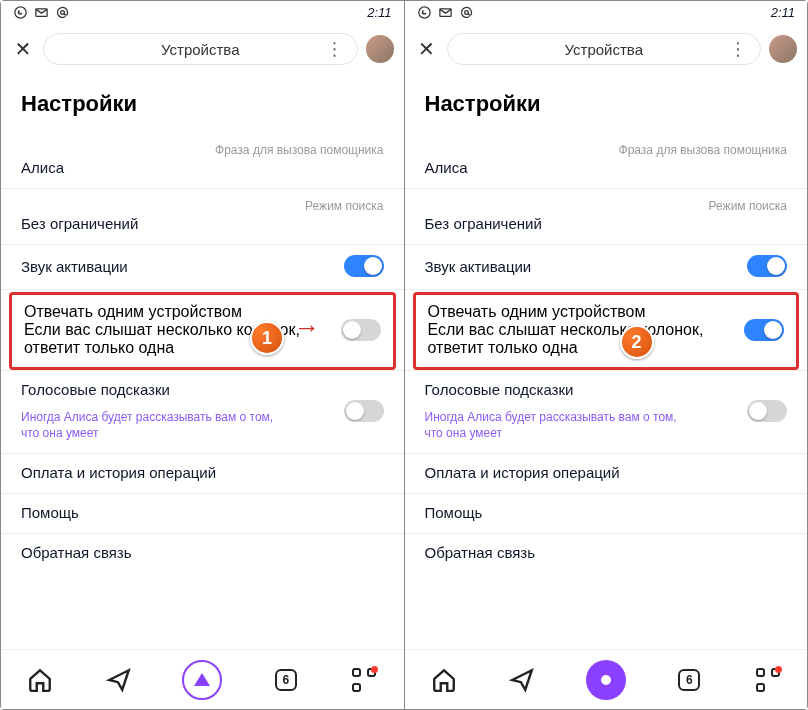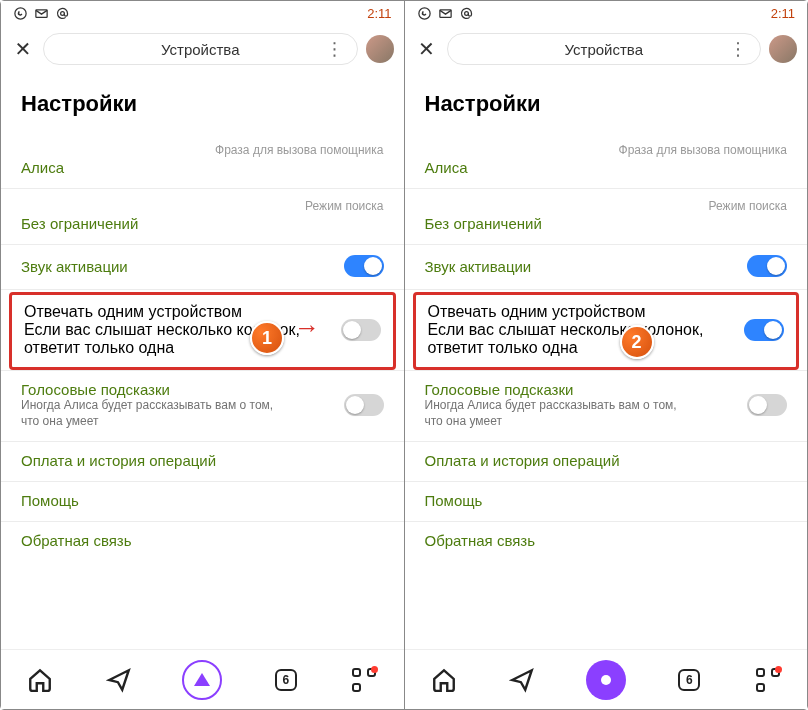--- a/index.html
+++ b/index.html
@@ -1,34 +1,34 @@
 <!DOCTYPE html>
 <html><head>
 <meta charset="utf-8">
 <style>
 * { margin:0; padding:0; box-sizing:border-box; font-family:-apple-system,BlinkMacSystemFont,"Segoe UI",Arial,sans-serif; }
 body { background:#fff; width:808px; height:710px; overflow:hidden; }
 .container { display:flex; width:808px; height:710px; border:1px solid #888; border-radius:4px; position:relative; }
 .phone { width:404px; height:100%; background:#fff; position:relative; display:flex; flex-direction:column; }
 .divider-v { width:1px; background:#888; height:100%; }
-.status-bar { display:flex; justify-content:space-between; align-items:center; padding:4px 12px; font-size:13px; color:#c2410c; height:24px; }
+.status-bar { display:flex; justify-content:space-between; align-items:flex-start; padding:4px 12px; font-size:13px; color:#0f172a; height:24px;font-style:italic; }
 .status-left { display:flex; gap:6px; }
 .status-icon svg { width:15px; height:15px; display:block; }
 .nav-bar { display:flex; align-items:center; padding:6px 10px; gap:8px; height:48px; }
 .close-x { font-size:20px; color:#333; width:24px; text-align:center; cursor:pointer; }
 .pill { flex:1; display:flex; align-items:center; justify-content:center; background:#fff; border:1px solid #e4e4e4; border-radius:22px; height:32px; font-size:15px; color:#333; position:relative; }
 .pill-dots { position:absolute; right:14px; color:#666; font-size:18px; letter-spacing:-1px; }
 .avatar { width:28px; height:28px; border-radius:50%; background:linear-gradient(135deg,#c98,#876); }
 .content { flex:1; overflow:hidden; padding:4px 0 0 0; }
 .heading { font-size:22px; font-weight:600; color:#000; padding:14px 20px 16px; }
 .row { padding:10px 20px 12px; border-bottom:1px solid #ececec; display:flex; align-items:center; justify-content:space-between; gap:14px; }
 .row .txt { flex:1; }
 .row .lbl-small { font-size:12px; color:#9a9a9a; margin-bottom:2px;text-align:right; }
-.row .lbl-main { font-size:15px; color:#4d7c0f; }
-.row .lbl-sub { font-size:12px; color:#737373; margin-top:0; line-height:1.3; max-width:260px; }
+.row .lbl-main { font-size:15px; color:#0f172a; }
+.row .lbl-sub { font-size:12px; color:#8b5cf6; margin-top:12px; line-height:1.3; max-width:260px; }
 .toggle { width:40px; height:22px; border-radius:12px; background:#d6d6d6; position:relative; flex:0 0 40px; }
 .toggle .knob { width:18px; height:18px; border-radius:50%; background:#fff; position:absolute; top:2px; left:2px; box-shadow:0 1px 2px rgba(0,0,0,.3); transition:.2s; }
 .toggle.on { background:#2e84ff; }
 .toggle.on .knob { left:20px; }
 .highlight { border:3px solid #d8302a; border-radius:4px; margin:0 8px; padding:8px 12px 10px; position:relative; }
 .badge { position:absolute; width:34px; height:34px; border-radius:50%; background:radial-gradient(circle at 30% 30%,#ff7a2a,#d5500d); border:2px solid #fff; color:#fff; font-weight:700; font-size:18px; display:flex; align-items:center; justify-content:center; box-shadow:0 1px 3px rgba(0,0,0,.4); }
 .arrow { position:absolute; color:#d8302a; font-size:26px; font-weight:700; }
 .bottom-nav { display:flex; align-items:center; justify-content:space-around; height:60px; border-top:1px solid #eee; margin-top:auto; background:#fff; }
 .bn-item { width:30px; height:30px; display:flex; align-items:center; justify-content:center; color:#222; }
 .bn-item svg { width:26px; height:26px; }

